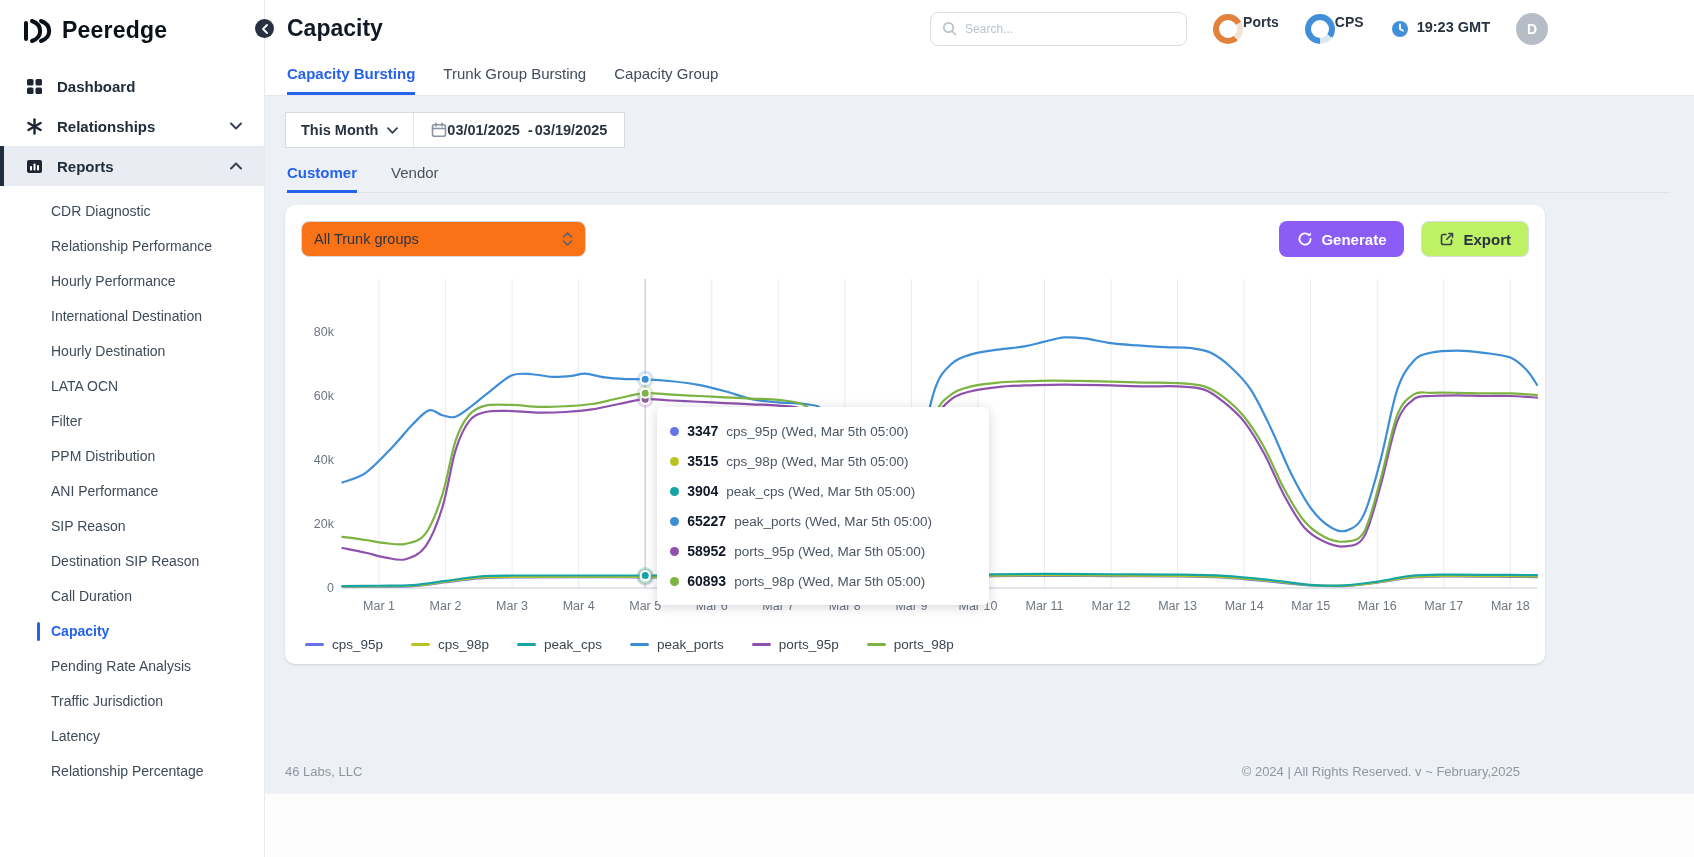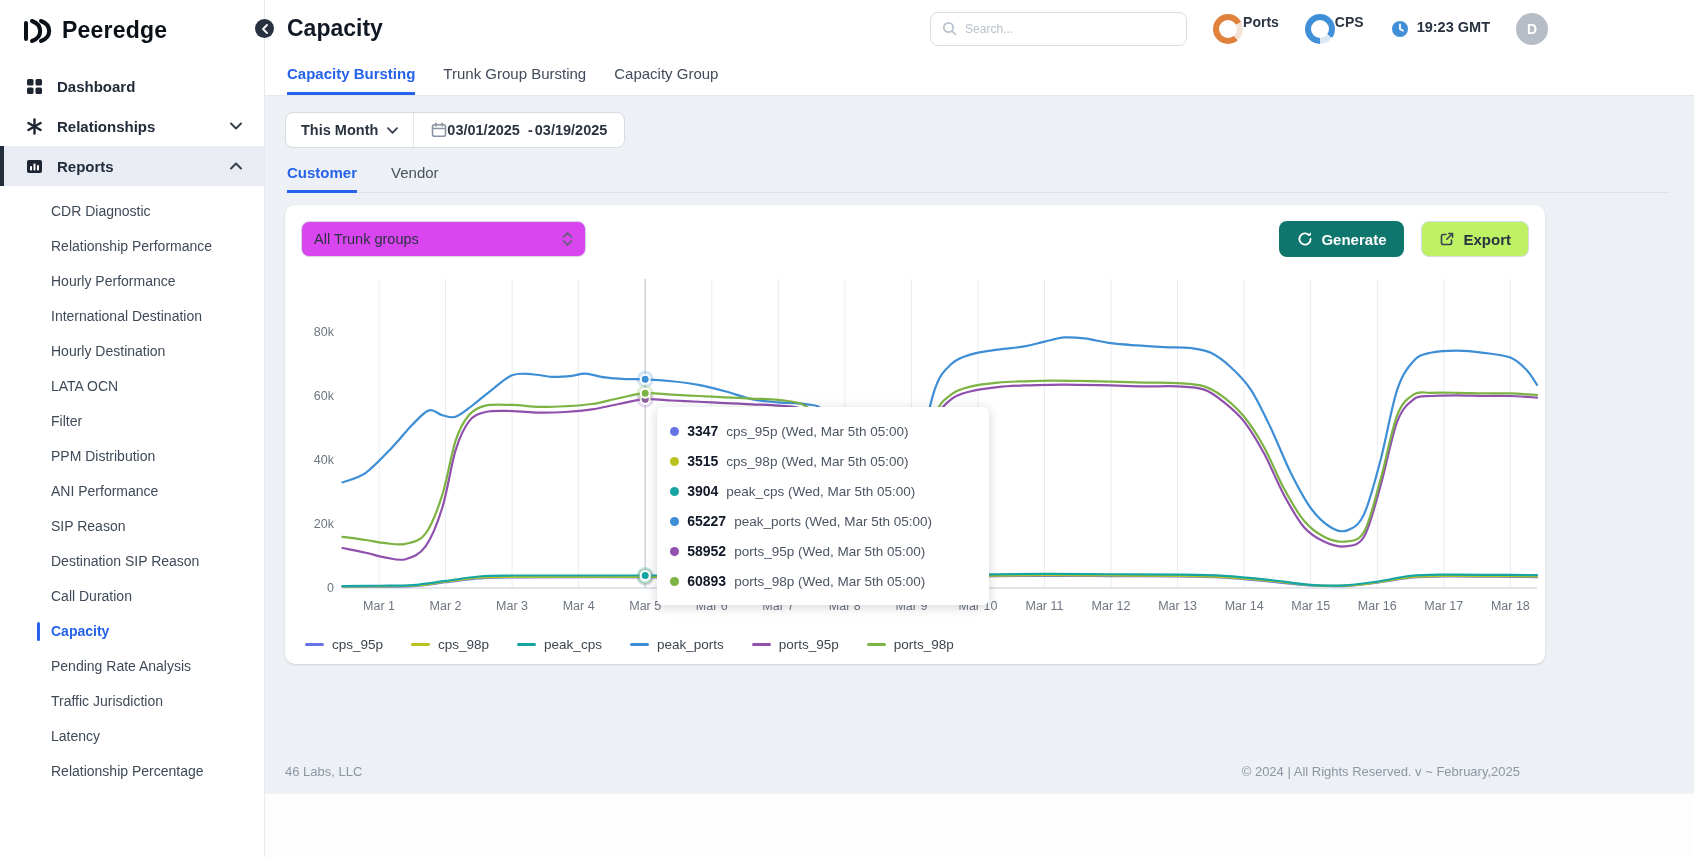--- a/index.html
+++ b/index.html
@@ -42,35 +42,35 @@
   .clock-time { font-size:14.5px; font-weight:700; color:#273140; }
   .avatar { width:32px; height:32px; border-radius:50%; background:#b6bdc6; color:#fff; font-size:14px; font-weight:700; display:flex; align-items:center; justify-content:center; cursor:pointer; }
 
   .tabbar { height:39px; background:#fff; border-bottom:1px solid #e3e7ec; display:flex; gap:28px; padding-left:22px; flex-shrink:0; }
   .tab { font-size:15px; font-weight:500; color:#414b5a; line-height:34px; border-bottom:3px solid transparent; cursor:pointer; }
   .tab.active { color:#2563eb; font-weight:700; border-bottom-color:#2563eb; }
 
   .content { flex:1; padding:16px 24px 0 20px; overflow:hidden; }
 
   .filter-row { display:flex; }
-  .filter-combo { display:inline-flex; background:#fff; border:1px solid #d6dbe2; border-radius:8px; height:36px; overflow:hidden; }
+  .filter-combo { display:inline-flex; background:#fff; border:1px solid #d6dbe2; border-radius:0; height:36px; overflow:hidden; }
   .period-select { display:flex; align-items:center; gap:9px; padding:0 15px; font-size:14.5px; font-weight:600; color:#2a3340; cursor:pointer; }
   .date-range { display:flex; align-items:center; padding:0 17px; border-left:1px solid #e3e7ec; font-size:14.5px; font-weight:600; color:#2a3340; cursor:pointer; }
   .date-sep { margin:0 2px 0 8px; }
 
   .subtabs { margin-top:16px; display:flex; gap:34px; border-bottom:1px solid #dfe3e9; padding-left:2px; }
   .subtab { font-size:15px; font-weight:500; color:#49525e; padding-bottom:9px; border-bottom:3px solid transparent; margin-bottom:-1px; cursor:pointer; }
   .subtab.active { color:#2563eb; font-weight:700; border-bottom-color:#2563eb; }
 
   .card { margin-top:12px; width:1260px; background:#fff; border-radius:10px; box-shadow:0 1px 2px rgba(16,24,40,.06), 0 1px 3px rgba(16,24,40,.08); padding:16px 0 8px 0; }
   .card-header { display:flex; align-items:center; padding:0 16px; }
-  .trunk-select { width:285px; height:36px; border:1px solid #d6dbe2; border-radius:8px; display:flex; align-items:center; justify-content:space-between; padding:0 12px; font-size:14.5px; color:#2a3340; cursor:pointer; background:#d946ef; }
+  .trunk-select { width:285px; height:36px; border:1px solid #d6dbe2; border-radius:8px; display:flex; align-items:center; justify-content:space-between; padding:0 12px; font-size:14.5px; color:#2a3340; cursor:pointer; background:#f97316; }
   .card-actions { margin-left:auto; display:flex; gap:17px; }
   .btn { height:36px; border-radius:8px; display:flex; align-items:center; gap:8px; padding:0 17px; font-size:15px; font-weight:600; font-family:"Liberation Sans",sans-serif; cursor:pointer; border:1px solid transparent; }
-  .btn-primary { background:#0f766e; color:#fff; }
+  .btn-primary { background:#8b5cf6; color:#fff; }
   .btn-outline { background:#bef264; border-color:#d6dbe2; color:#2a3340; }
 
   .chart-area { position:relative; width:1240px; height:360px; margin:14px 0 0 15px; }
   .chart-area svg { position:absolute; left:0; top:0; }
   .chart-tooltip { position:absolute; width:332px; background:#fff; border-radius:6px; box-shadow:0 2px 12px rgba(15,23,42,.18); padding:9px 13px; z-index:5; }
   .tip-row { display:flex; align-items:center; gap:8px; height:30px; white-space:nowrap; }
   .tip-dot { width:9px; height:9px; border-radius:50%; flex-shrink:0; }
   .tip-val { font-size:14px; font-weight:700; color:#111827; }
   .tip-text { font-size:13.5px; color:#4b5563; }
 

